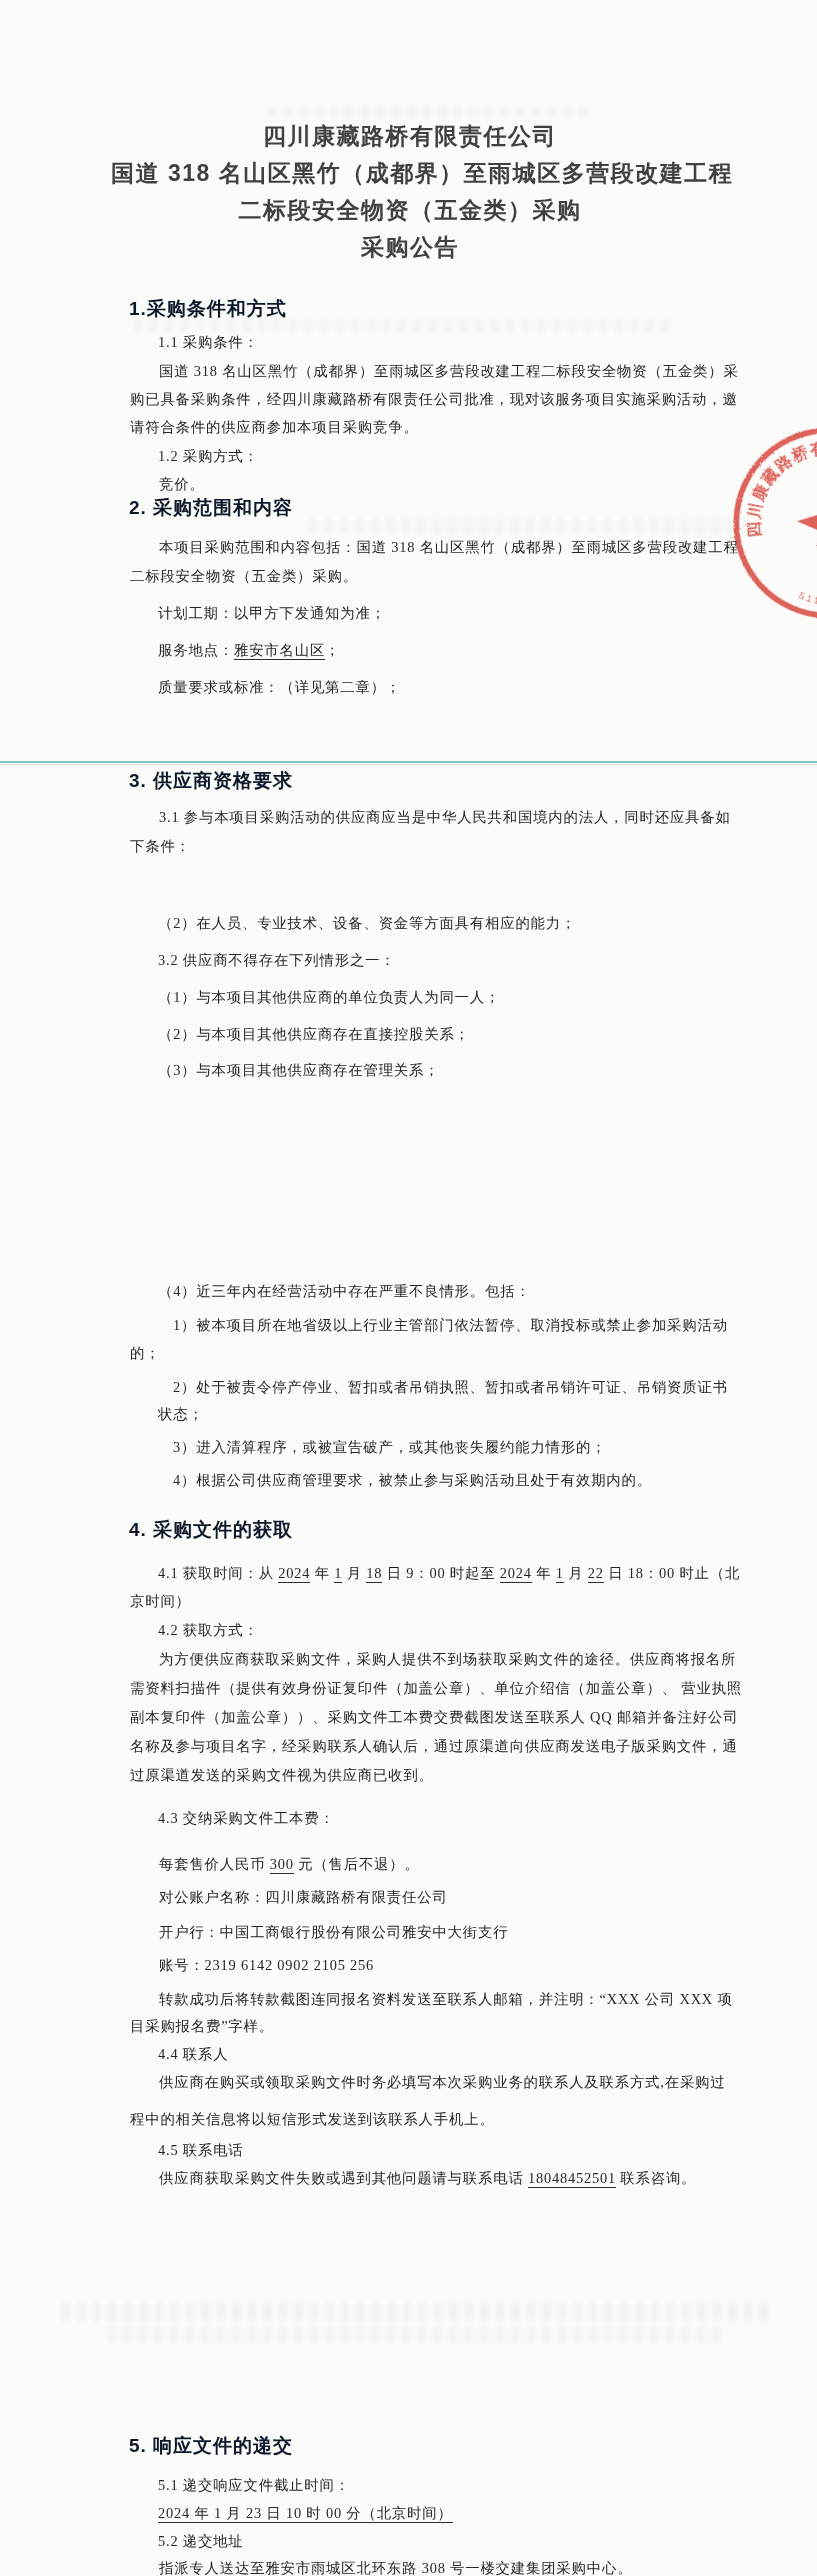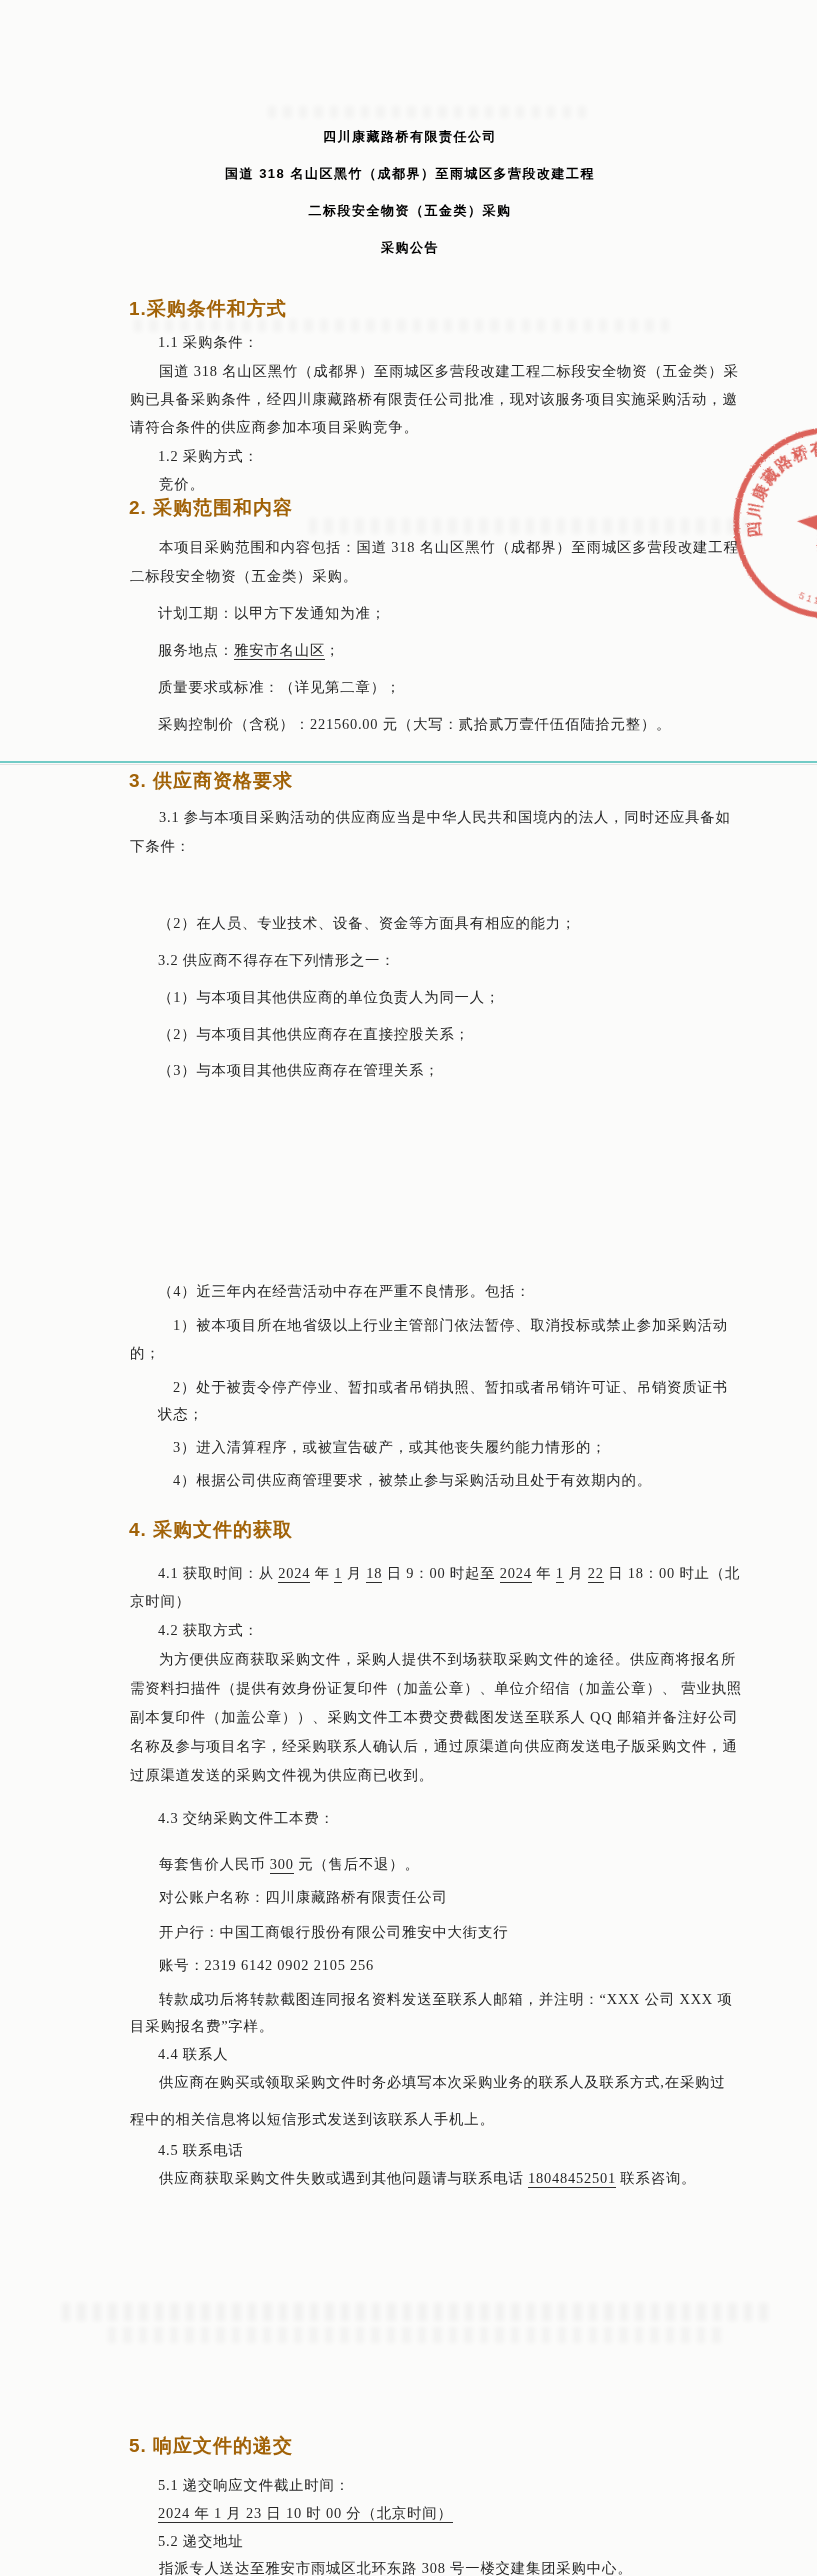--- a/index.html
+++ b/index.html
@@ -3,22 +3,22 @@
 <meta charset="utf-8">
 <style>
   html,body{margin:0;padding:0;}
   body{
     width:818px;height:3468px;position:relative;background:#fbfbfa;
     font-family:"Liberation Serif","DejaVu Serif",serif;color:#262626;
     overflow:hidden;
   }
   .page{position:absolute;left:0;top:0;width:818px;height:3468px;overflow:hidden;}
   .ln{position:absolute;font-size:14.4px;line-height:21.6px;white-space:nowrap;letter-spacing:0.8px;z-index:5;}
-  .h1{font-family:"Liberation Sans","DejaVu Sans",sans-serif;font-weight:700;font-size:19px;letter-spacing:1px;color:#a16207;}
-  .title{font-family:"Liberation Sans","DejaVu Sans",sans-serif;font-weight:700;font-size:13px;letter-spacing:1.5px;color:#000000;}
+  .h1{font-family:"Liberation Sans","DejaVu Sans",sans-serif;font-weight:700;font-size:19px;letter-spacing:1px;color:#0f172a;}
+  .title{font-family:"Liberation Sans","DejaVu Sans",sans-serif;font-weight:700;font-size:23px;letter-spacing:1.5px;color:#404040;}
   .center{left:111px;width:598px;text-align:center;}
   .u{border-bottom:1px solid #2e2e2e;padding-bottom:1px;}
   .pageline{position:absolute;left:0;width:818px;height:1.5px;background:#72cbc6;z-index:2;}
   .pageline-shadow{position:absolute;left:0;width:818px;height:1px;background:#cfcfcf;opacity:.55;z-index:2;}
   .ghost{position:absolute;z-index:1;
     background:repeating-linear-gradient(90deg,rgba(70,70,70,.55) 0 8.2px,rgba(70,70,70,0) 8.2px 15.5px);
     filter:blur(2.1px);opacity:.07;}
   .stamp{position:absolute;mix-blend-mode:multiply;opacity:.84;z-index:8;pointer-events:none;}
 </style>
 </head>
@@ -49,21 +49,20 @@
   <div class="ln" style="top:474px;left:159px;">竞价。</div>
 
   <div class="ln h1" style="top:497px;left:129px;">2. 采购范围和内容</div>
   <div class="ln" style="top:537px;left:159px;">本项目采购范围和内容包括：国道 318 名山区黑竹（成都界）至雨城区多营段改建工程</div>
   <div class="ln" style="top:566px;left:130px;">二标段安全物资（五金类）采购。</div>
   <div class="ln" style="top:603px;left:158px;">计划工期：以甲方下发通知为准；</div>
   <div class="ln" style="top:640px;left:158px;">
     <span>服务地点：</span><span class="u">雅安市名山区</span><span>；</span>
   </div>
   <div class="ln" style="top:677px;left:158px;">质量要求或标准：（详见第二章）；</div>
-  <div class="ln" style="top:714px;left:158px;">采购控制价（含税）：221560.00 元（大写：贰拾贰万壹仟伍佰陆拾元整）。</div>
 
   <div class="ln h1" style="top:770px;left:129px;">3. 供应商资格要求</div>
   <div class="ln" style="top:807px;left:159px;">3.1 参与本项目采购活动的供应商应当是中华人民共和国境内的法人，同时还应具备如</div>
   <div class="ln" style="top:836px;left:130px;">下条件：</div>
   <div class="ln" style="top:913px;left:158px;">（2）在人员、专业技术、设备、资金等方面具有相应的能力；</div>
   <div class="ln" style="top:950px;left:158px;">3.2 供应商不得存在下列情形之一：</div>
   <div class="ln" style="top:987px;left:158px;">（1）与本项目其他供应商的单位负责人为同一人；</div>
   <div class="ln" style="top:1024px;left:158px;">（2）与本项目其他供应商存在直接控股关系；</div>
   <div class="ln" style="top:1060px;left:158px;">（3）与本项目其他供应商存在管理关系；</div>
   <div class="ln" style="top:1281px;left:158px;">（4）近三年内在经营活动中存在严重不良情形。包括：</div>

